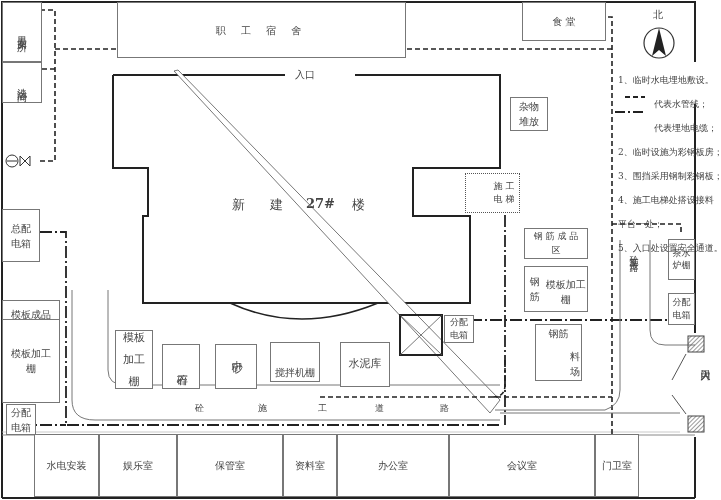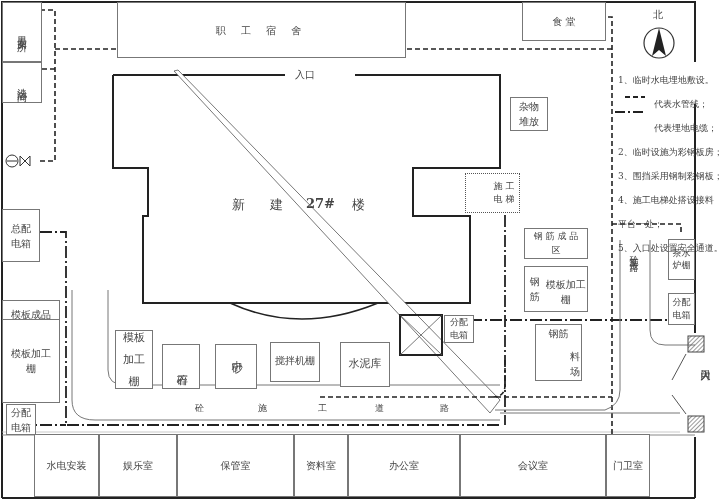--- a/index.html
+++ b/index.html
@@ -125,21 +125,21 @@
 
 <div class="box" style="left:115px;top:330px;width:38px;height:59px;font-size:11px;">
     <span style="width:24px;display:block;line-height:2;">模板加工棚</span>
   </div>
 <div class="box" style="left:162px;top:344px;width:38px;height:45px;font-size:11px;">
     <span class="vtext">碎石</span>
   </div>
 <div class="box" style="left:215px;top:344px;width:42px;height:45px;font-size:11px;align-items:flex-start;padding-top:6px;">
     <span class="vtext">中砂</span>
   </div>
-<div class="box" style="left:270px;top:342px;width:50px;height:40px;align-items:flex-start;padding-top:10px;">
+<div class="box" style="left:270px;top:342px;width:50px;height:40px;align-items:flex-start;padding-top:22px;">
     <span>搅拌机棚</span>
   </div>
 <div class="box" style="left:340px;top:342px;width:50px;height:45px;font-size:11px;">
     <span>水泥库</span>
   </div>
 <div class="box" style="left:444px;top:315px;width:30px;height:28px;font-size:9px;">
     <span style="width:22px;display:block;">分配电箱</span>
   </div>
 
 <div class="box" style="left:524px;top:228px;width:64px;height:31px;font-size:9px;">
@@ -169,21 +169,21 @@
 <div class="lbl" style="left:375px;top:402px;font-size:9px;">道</div>
 <div class="lbl" style="left:440px;top:402px;font-size:9px;">路</div>
 
 <div class="abs" style="left:2px;top:434px;height:63px;display:flex;padding-left:32px;">
   <div class="box" style="position:relative;width:65px;height:63px;">
       <span>水电安装</span>
     </div>
   <div class="box" style="position:relative;width:78px;height:63px;">
       <span>娱乐室</span>
     </div>
-  <div class="box" style="position:relative;width:117px;height:63px;">
+  <div class="box" style="position:relative;width:106px;height:63px;">
       <span>保管室</span>
     </div>
   <div class="box" style="position:relative;width:54px;height:63px;">
       <span>资料室</span>
     </div>
   <div class="box" style="position:relative;width:112px;height:63px;">
       <span>办公室</span>
     </div>
   <div class="box" style="position:relative;width:146px;height:63px;">
       <span>会议室</span>

